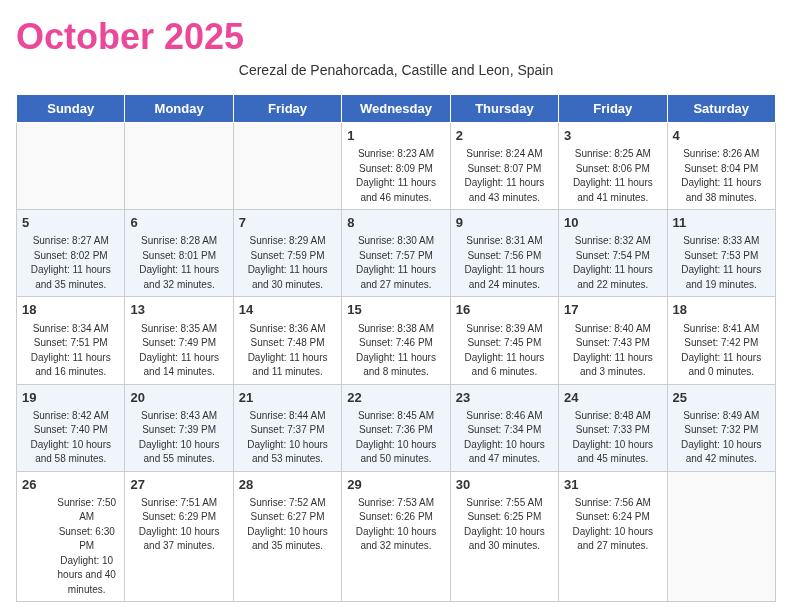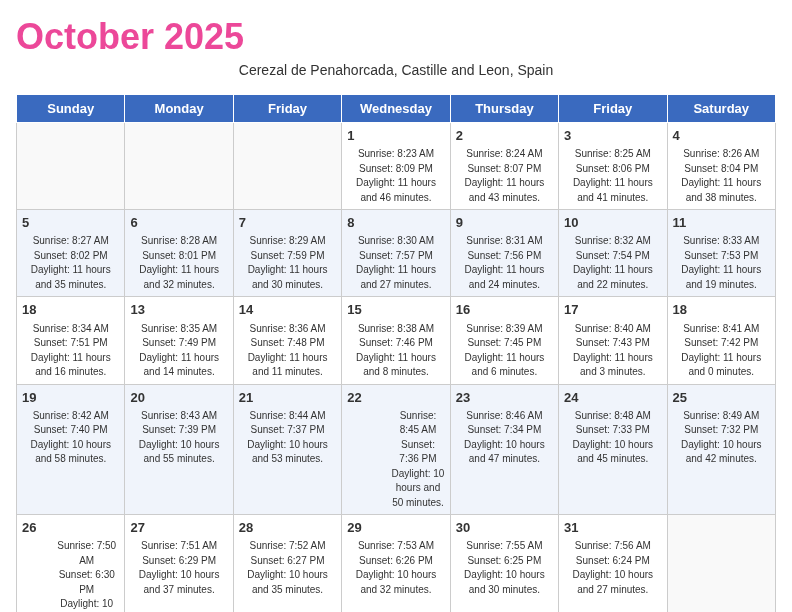--- a/index.html
+++ b/index.html
@@ -251,21 +251,21 @@
 Daylight: 10 hours and 55 minutes.</div>
         </td>
         <td>
           <div class="day-number">21</div>
           <div class="day-info" style="white-space: pre-line;">Sunrise: 8:44 AM
 Sunset: 7:37 PM
 Daylight: 10 hours and 53 minutes.</div>
         </td>
         <td>
           <div class="day-number">22</div>
-          <div class="day-info" style="white-space: pre-line; margin-left: 44px;">Sunrise: 8:45 AM
+          <div class="day-info" style="white-space: pre-line;">Sunrise: 8:45 AM
 Sunset: 7:36 PM
 Daylight: 10 hours and 50 minutes.</div>
         </td>
         <td>
           <div class="day-number">23</div>
           <div class="day-info" style="white-space: pre-line;">Sunrise: 8:46 AM
 Sunset: 7:34 PM
 Daylight: 10 hours and 47 minutes.</div>
         </td>
         <td>

